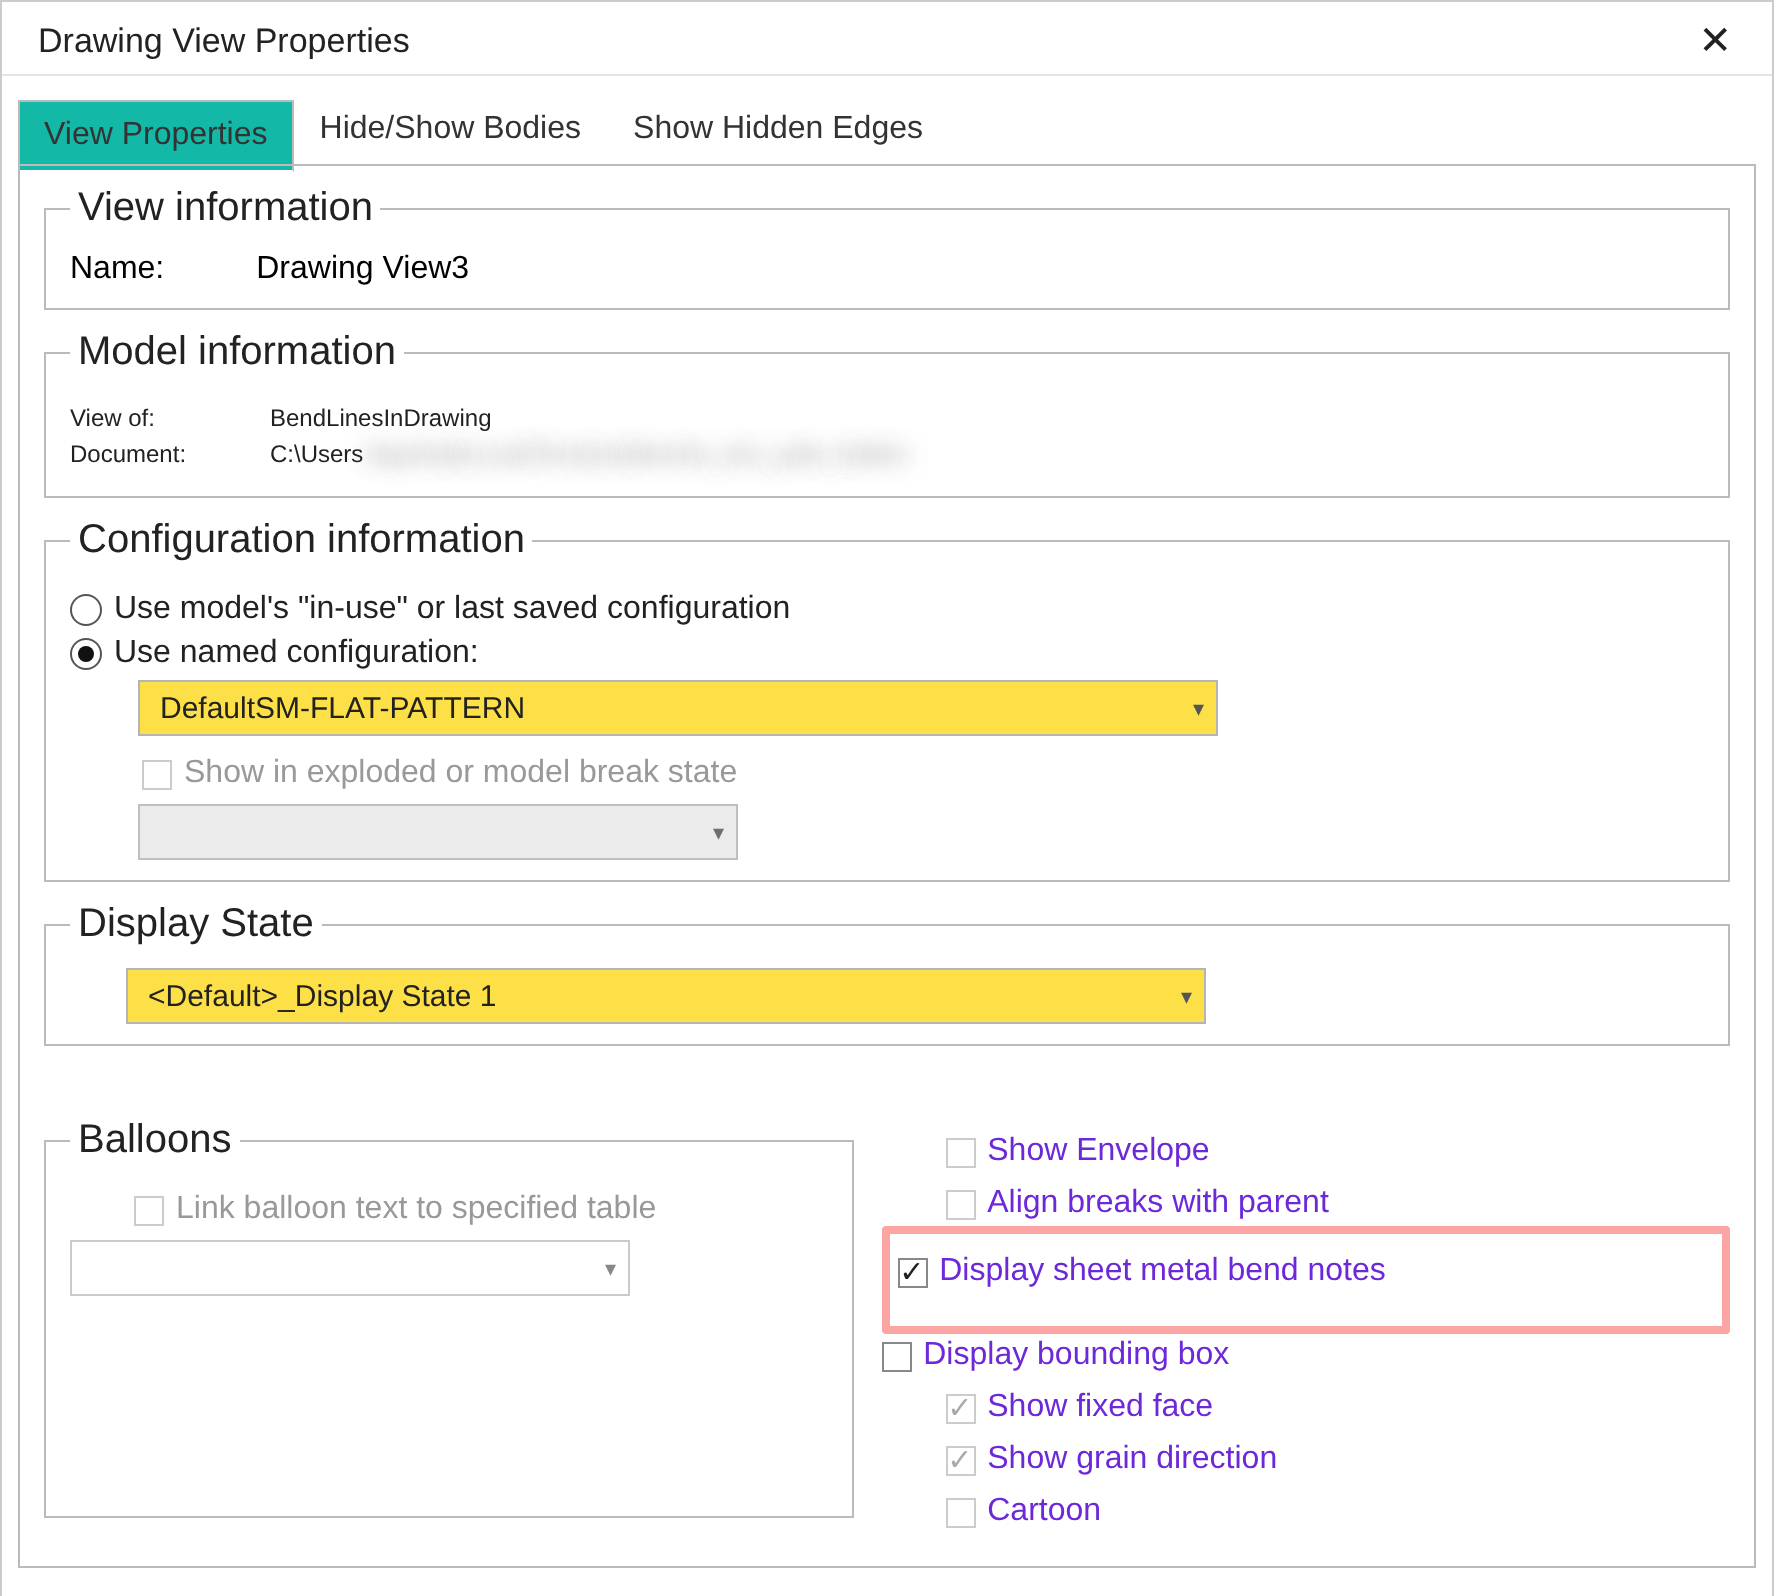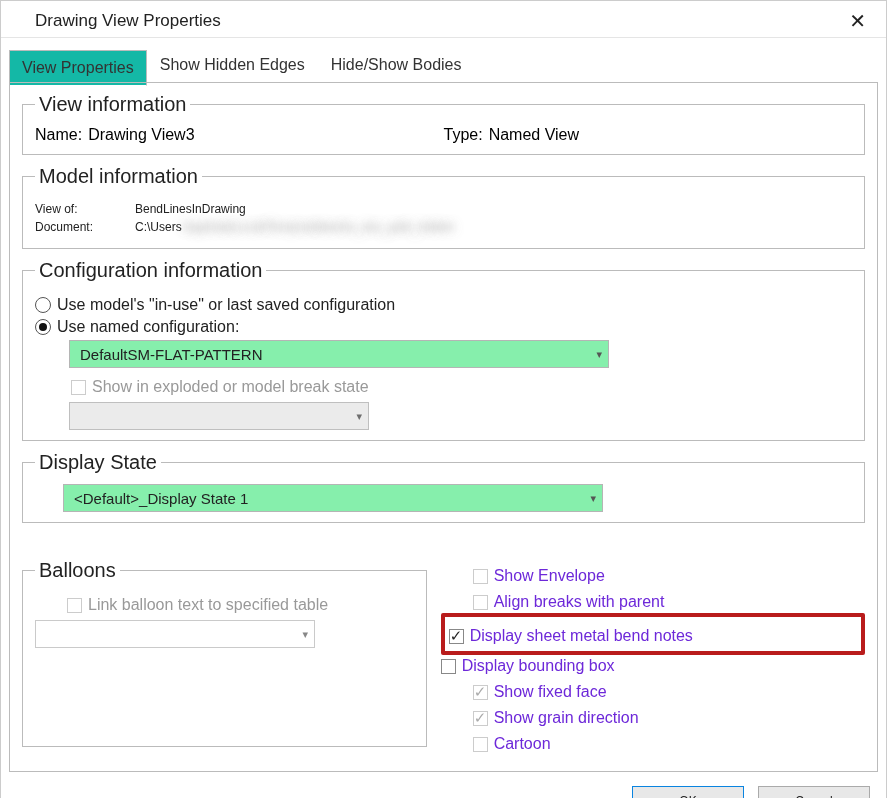--- a/index.html
+++ b/index.html
@@ -1,85 +1,81 @@
 <!DOCTYPE html>
 <html><head>
 <meta charset="utf-8">
 <style>
   * { box-sizing: border-box; font-family: "Segoe UI", Arial, sans-serif; }
   body { margin: 0; padding: 0; width: 887px; height: 798px; background: #fff; overflow: hidden; }
   .window { width: 887px; height: 798px; border: 1px solid #ccc; background: #fff; position: relative; display:flex; flex-direction:column; }
   .titlebar { display: flex; align-items: center; justify-content: space-between; padding: 10px 14px 6px 18px; }
-  .titlebar .title { font-size: 17px; color: #222; margin-left: 16px; }
+  .titlebar .title { font-size: 17px; color: #222; }
   .close-x { font-size: 20px; color: #222; cursor: pointer; padding: 0 6px; line-height: 1; font-family: Arial, sans-serif; }
   .body-area { flex: 1; background: #fff; border-top: 1px solid #e5e5e5; padding-top: 0; display:flex; flex-direction:column;}
   .tabbar { display: flex; align-items: flex-end; padding: 8px 8px 0 8px; }
   .tab { padding: 8px 12px; font-size: 16px; color: #333; border: 1px solid transparent; border-bottom: none; cursor: pointer; }
   .tab.active { border: 1px solid #bbb; border-bottom: 1px solid #fff; background: #14b8a6; position: relative; top: 4px; }
   .tab-page { border: 1px solid #bbb; margin: 0 8px 0 8px; padding: 10px 12px 14px 12px; flex:1; position:relative; }
   fieldset { border: 1px solid #bbb; padding: 10px 12px 10px 12px; margin: 0 0 10px 0; }
   legend { font-size: 20px; color: #222; padding: 0 4px; }
   .row { display: flex; align-items: center; margin: 4px 0; font-size: 12px; color: #222; }
   .row .lb { width: 100px; }
   .row .val {}
   .viewinfo-row { display: flex; }
-  .viewinfo-row .col { flex: 1; display: flex; align-items: center; }
+  .viewinfo-row .col { flex: 1; display: flex; align-items: center; gap: 40px; }
   .viewinfo-row .lb2 { margin-right: 6px; }
   .radio-row, .check-row { display: flex; align-items: center; font-size: 16px; color: #222; margin: 4px 0; }
   input[type=radio] { appearance: none; width: 16px; height: 16px; border: 1px solid #555; border-radius: 50%; margin: 0 6px 0 0; position: relative; }
   input[type=radio]:checked::after { content:""; width:8px; height:8px; background:#111; border-radius:50%; position:absolute; top:3px; left:3px; }
   .checkbox { appearance: none; width: 15px; height: 15px; border: 1px solid #888; margin: 0 6px 0 0; position: relative; display:inline-block; background:#fff;}
   .checkbox.checked::after { content:"✓"; position:absolute; top:-3px; left:0px; font-size:15px; color:#222; }
   .checkbox.disabled { border-color:#ccc; }
   .checkbox.disabled.checked::after { color:#aaa; }
   .disabled-text { color:#999;padding-left:32px; }
-  .combo { display:flex; align-items:center; background:#86efac; border:1px solid #b5b5b5; height:28px; padding:0 6px 0 10px; font-size:15px; color:#222; cursor:pointer;}
+  .combo { display:flex; align-items:center; background:#fde047; border:1px solid #b5b5b5; height:28px; padding:0 6px 0 10px; font-size:15px; color:#222; cursor:pointer;}
   .combo .caret { margin-left:auto; font-size:11px; color:#555; }
   .combo.empty { background:#e8e8e8; }
   .combo.white { background:#fff; }
   .indent { margin-left: 34px; }
   .bottom-wrap { display:flex; gap:14px;margin-top:36px; }
   .left-col { width: 48%; }
   .right-col { flex:1; display:flex; flex-direction:column; padding-top:4px; }
   .opt-row { display:flex; align-items:center; font-size:16px; color:#6d28d9; margin:4px 0; }
-  .highlight { border: 4px solid #b91c1c; padding: 6px 4px 2px 4px; margin: -2px 0 -2px 0; border-radius:2px;}
+  .highlight { border: 4px solid #fca5a5; padding: 6px 4px 14px 4px; margin: -2px 0 -2px 0; border-radius:2px;}
   .button-row { display:flex; justify-content:flex-end; gap:14px; padding: 14px 16px 16px 0; }
   .btn { width: 112px; height: 30px; border: 1px solid #aaa; background: #e8e8e8; font-size: 12px; color: #222; cursor: pointer; }
   .btn.primary { border: 1px solid #0a84e0; }
   .blur { color: transparent; text-shadow: 0 0 10px rgba(120,120,120,0.7); user-select:none; }
 </style>
 </head>
 <body>
 
 <div class="window">
   <div class="titlebar">
     <span class="title">Drawing View Properties</span>
     <span class="close-x">✕</span>
   </div>
 
   <div class="body-area">
 
     <div class="tabbar">
       <div class="tab active"><span>View Properties</span></div>
+      <div class="tab"><span>Hide/Show Bodies</span></div>
       <div class="tab"><span>Show Hidden Edges</span></div>
-      <div class="tab"><span>Hide/Show Bodies</span></div>
     </div>
 
     <div class="tab-page">
 
       <fieldset>
         <legend>View information</legend>
         <div class="viewinfo-row">
           <div class="col">
             <span class="lb2">Name:</span>
             <span>Drawing View3</span>
-          </div>
-          <div class="col">
-            <span class="lb2">Type:</span>
-            <span>Named View</span>
           </div>
         </div>
       </fieldset>
 
       <fieldset>
         <legend>Model information</legend>
         <div class="row">
           <span class="lb">View of:</span>
           <span class="val">BendLinesInDrawing</span>
         </div>

